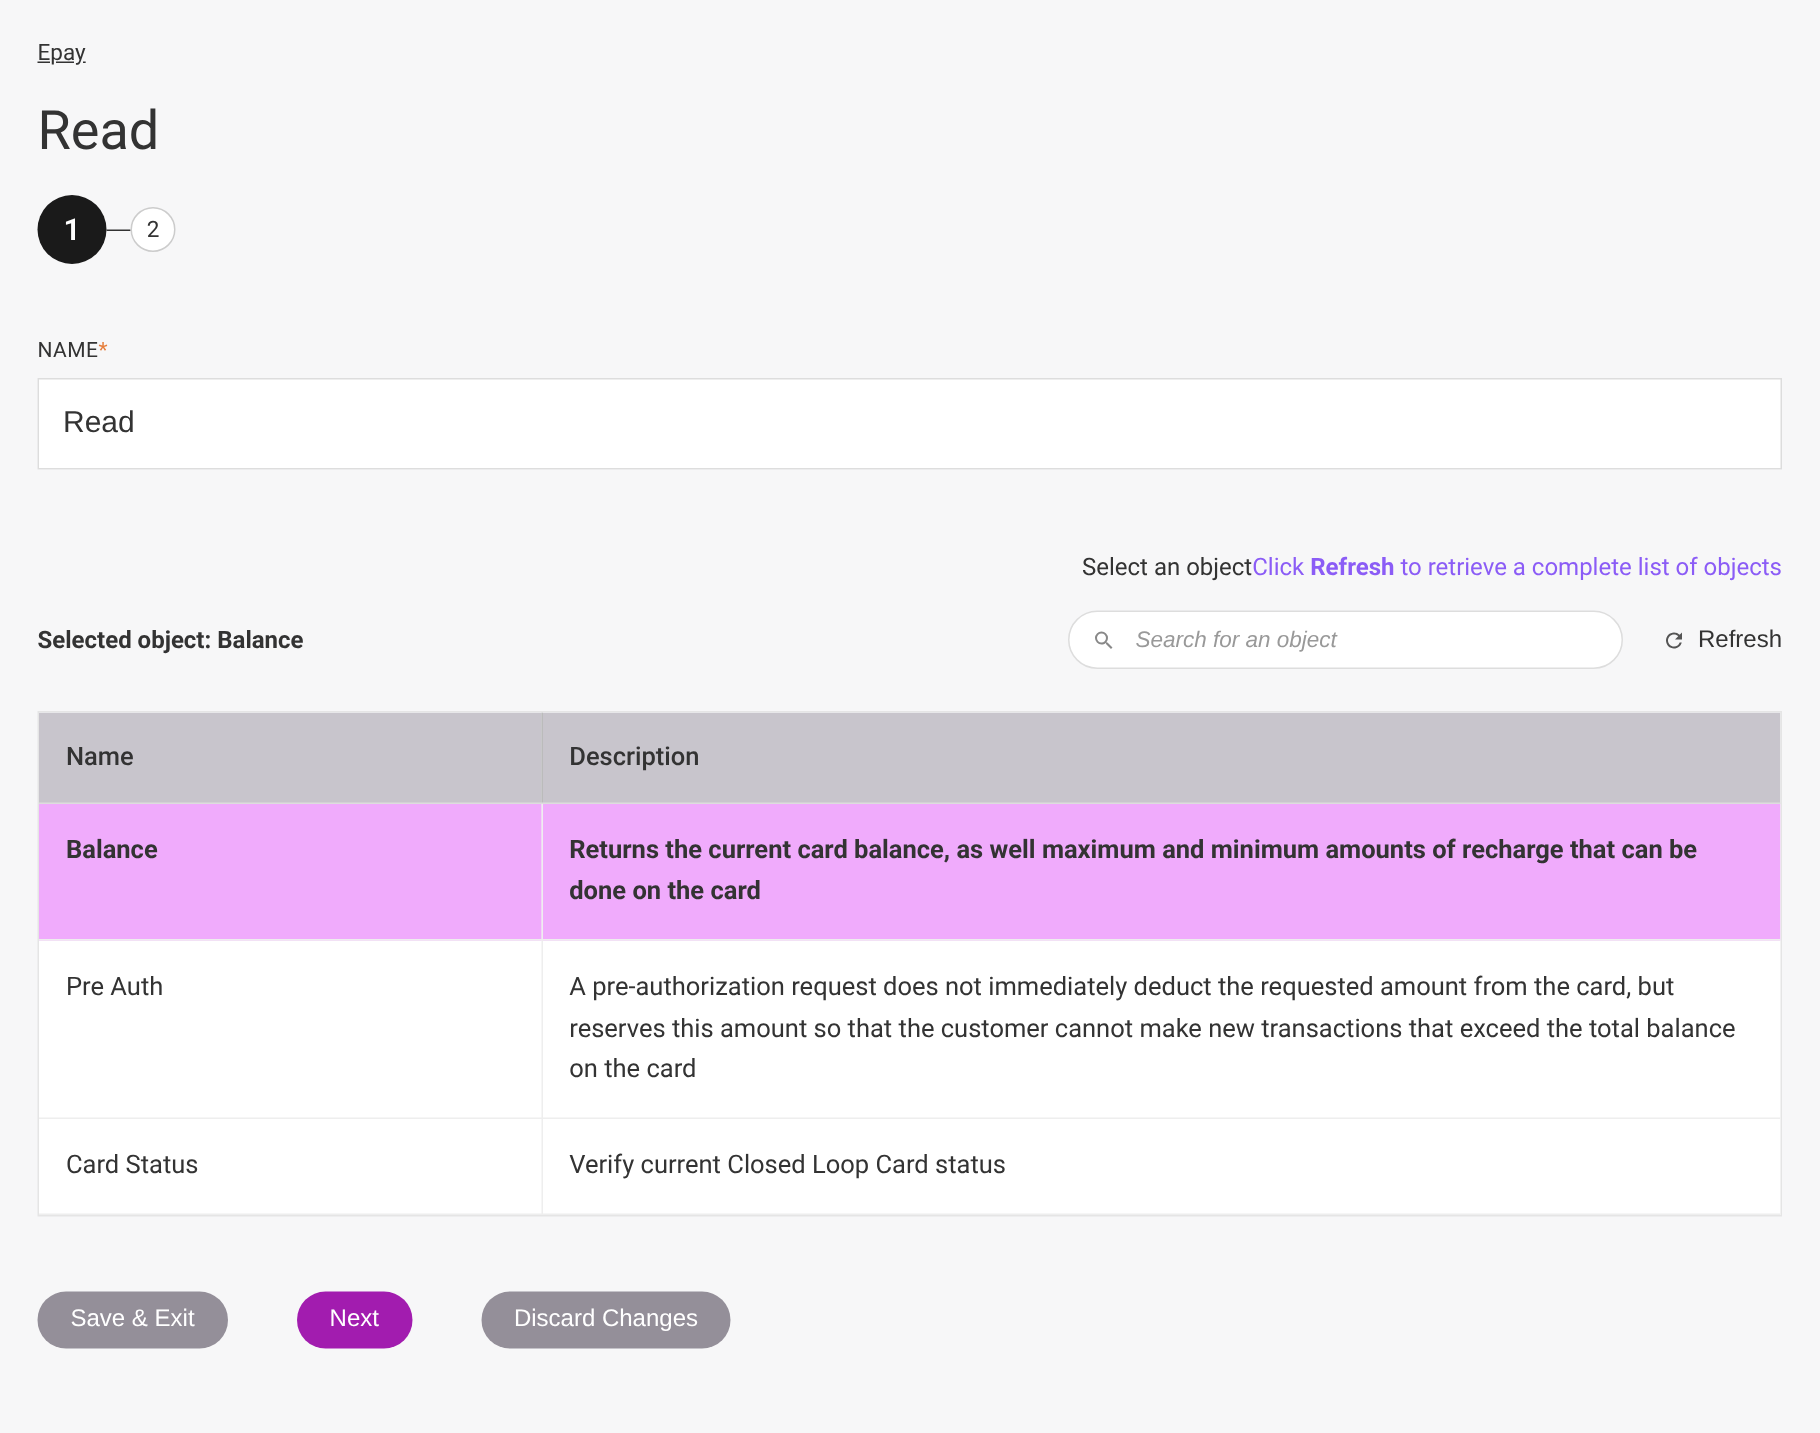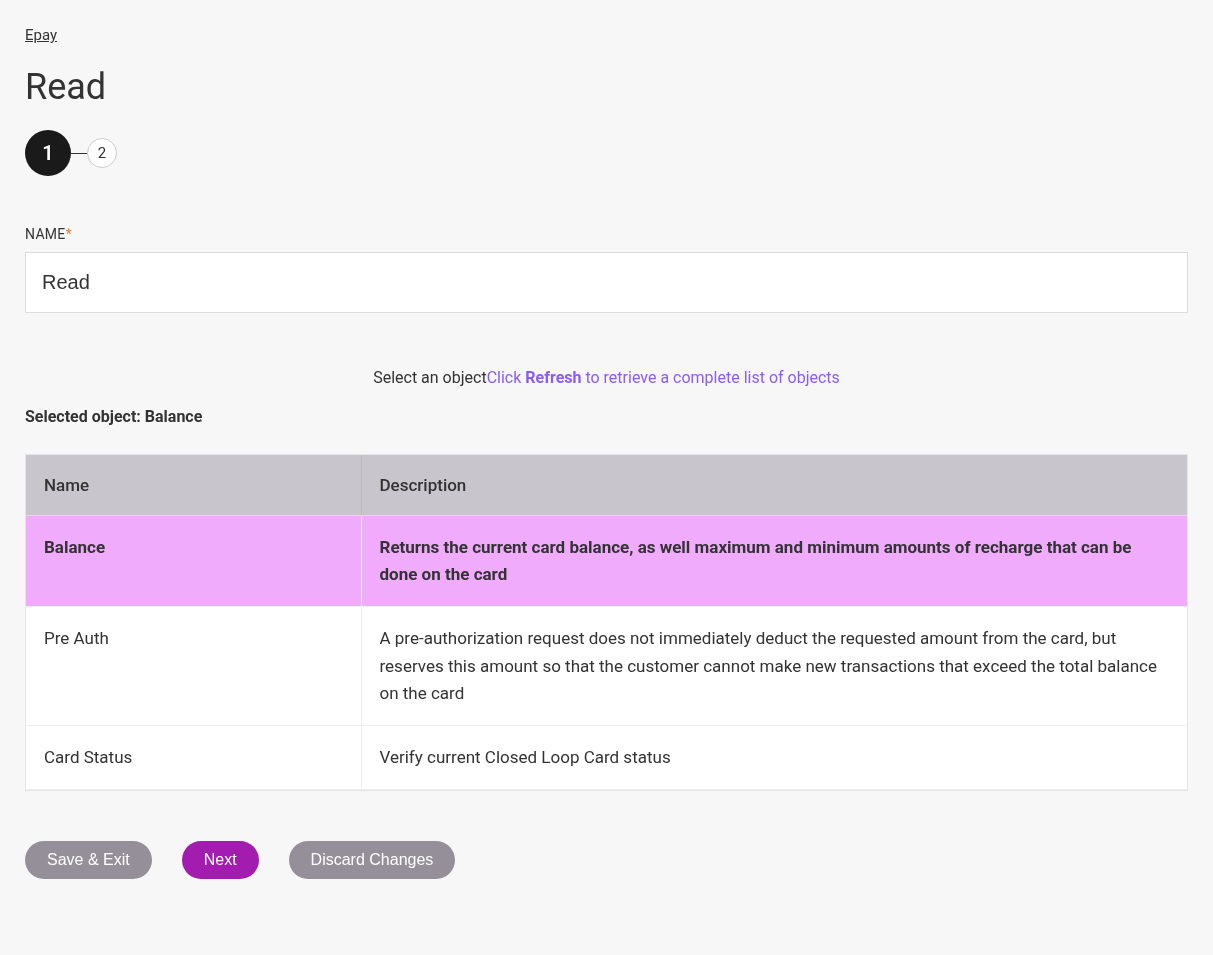--- a/index.html
+++ b/index.html
@@ -69,21 +69,21 @@
       width: 100%;
       padding: 18px 16px;
       font-size: 20px;
       border: 1px solid #ddd;
       background: #fff;
       color: #333;
       outline: none;
     }
     .object-section-header {
       display: flex;
-      justify-content: center;
+      justify-content: flex-end;
       align-items: baseline;
       margin-top: 55px;
     }
     .select-object-label {
       font-size: 16px;
       color: #333;
     }
     .refresh-hint {
       font-size: 16px;
       color: #8b5cf6;
@@ -185,21 +185,21 @@
     tbody td:first-child {
       border-right: 1px solid #eee;
     }
     tbody tr.selected {
       background: #f0abfc;
       font-weight: 700;
     }
     tbody tr { cursor: pointer; }
     .footer-buttons {
       display: flex;
-      gap: 30px;
+      gap: 46px;
       margin-top: 50px;
     }
     .btn {
       border: none;
       border-radius: 20px;
       padding: 10px 22px;
       font-size: 16px;
       color: #fff;
       cursor: pointer;
       font-weight: 500;
@@ -229,20 +229,34 @@
 
 <div class="object-section-header">
   <div class="select-object-label">Select an object</div>
   <div class="refresh-hint">
     <span>Click </span><span class="bold">Refresh</span><span> to retrieve a complete list of objects</span>
   </div>
 </div>
 
 <div class="object-controls">
   <div class="selected-object">Selected object: Balance</div>
+  <div class="controls-right">
+    <div class="search-wrapper">
+      <svg class="search-icon" viewBox="0 0 24 24">
+          <path d="M15.5 14h-.79l-.28-.27A6.471 6.471 0 0016 9.5 6.5 6.5 0 109.5 16c1.61 0 3.09-.59 4.23-1.57l.27.28v.79l5 4.99L20.49 19l-4.99-5zm-6 0C7.01 14 5 11.99 5 9.5S7.01 5 9.5 5 14 7.01 14 9.5 11.99 14 9.5 14z"></path>
+        </svg>
+      <input type="text" class="search-input" placeholder="Search for an object" style="">
+    </div>
+    <button class="refresh-btn">
+      <svg class="refresh-icon" viewBox="0 0 24 24">
+          <path d="M17.65 6.35A7.958 7.958 0 0012 4c-4.42 0-7.99 3.58-7.99 8s3.57 8 7.99 8c3.73 0 6.84-2.55 7.73-6h-2.08A5.99 5.99 0 0112 18c-3.31 0-6-2.69-6-6s2.69-6 6-6c1.66 0 3.14.69 4.22 1.78L13 11h7V4l-2.35 2.35z"></path>
+        </svg>
+      <span>Refresh</span>
+    </button>
+  </div>
 </div>
 
 <div class="table-wrapper">
   <table>
     <thead>
       <tr>
         <th>Name</th>
         <th>Description</th>
       </tr>
     </thead>

